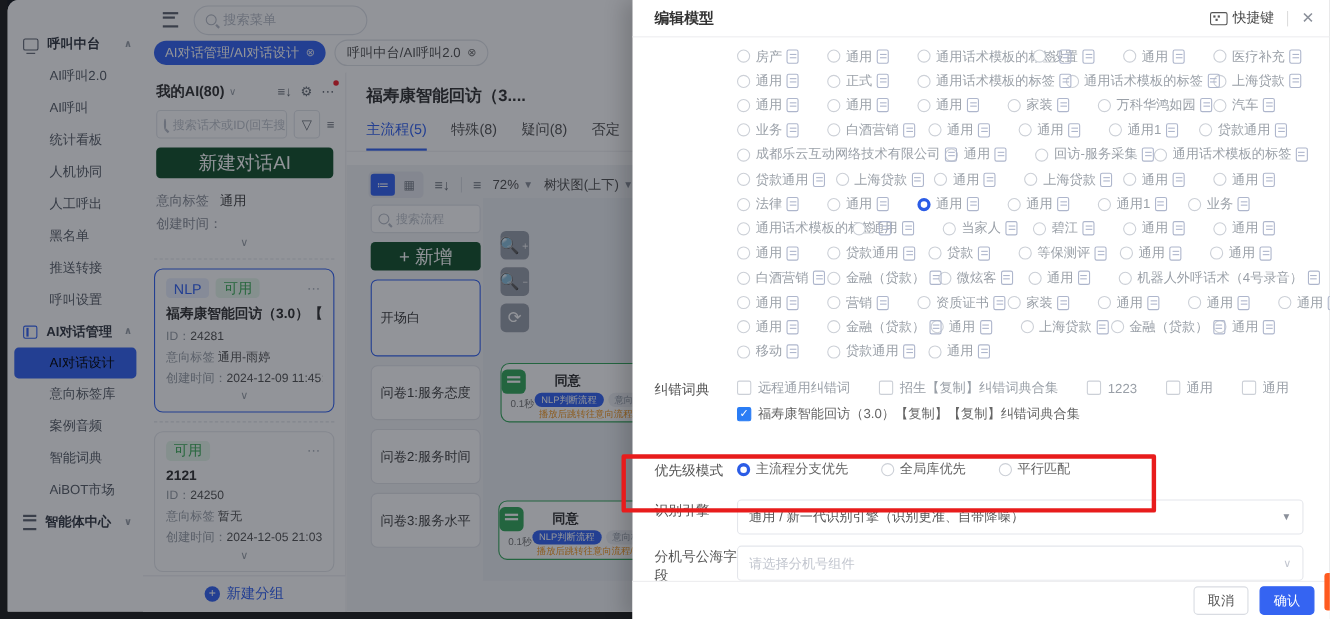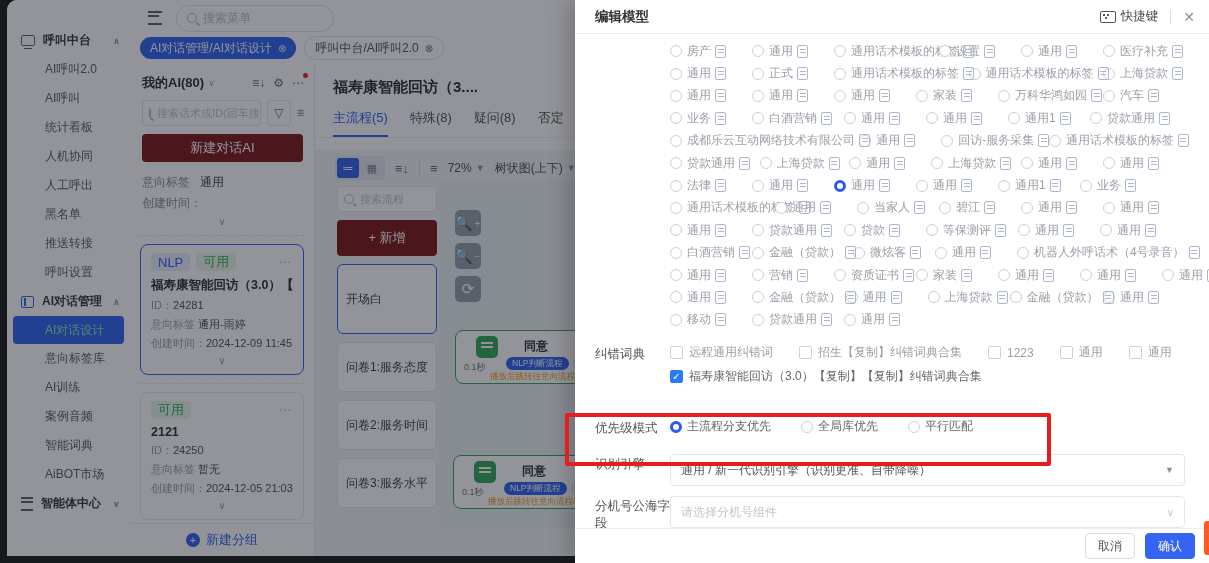--- a/index.html
+++ b/index.html
@@ -6,21 +6,21 @@
   body{width:1209px;height:563px;position:relative;background:#17191d;overflow:hidden;
        font-family:"Liberation Sans","DejaVu Sans",sans-serif;font-size:12px;color:#333;}
   
   #app{position:absolute;left:7px;top:0;right:0;bottom:7px;background:#fff;border-radius:10px 0 0 0;overflow:hidden}
   
   .sidebar{position:absolute;left:0;top:0;width:123px;bottom:0;background:#fff;padding-top:26px;box-sizing:border-box}
   .sb-row{height:29px;display:flex;align-items:center;padding:0 10px 0 14px;cursor:pointer;color:#4a4f58;font-size:12px}
   .sb-row .lbl{flex:1;white-space:nowrap;overflow:hidden}
   .sb-group{color:#363b44;font-weight:bold}
   .sb-child{padding-left:38px;color:#5a6069}
-  .sb-child.active{background:#3564f2;color:#86efac;border-radius:4px;margin:0 6px;padding-left:32px;height:28px}
+  .sb-child.active{background:#3564f2;color:#000000;border-radius:4px;margin:0 6px;padding-left:32px;height:28px}
   .sb-caret{color:#9aa0a8;font-size:9px}
   .ic{display:inline-block;margin-right:8px}
   .ic-monitor{width:12px;height:9px;border:1.5px solid #5f6570;border-radius:2px;position:relative}
   .ic-monitor::after{content:"";position:absolute;left:2px;right:2px;bottom:-4px;height:1.5px;background:#5f6570}
   .ic-book{width:11px;height:10px;border:1.5px solid #3564f2;border-radius:2px;position:relative}
   .ic-book::after{content:"";position:absolute;left:2px;top:1px;bottom:1px;width:1.5px;background:#3564f2}
   .ic-agent{width:12px;height:10px;border-top:2px solid #5f6570;border-bottom:2px solid #5f6570;position:relative}
   .ic-agent::after{content:"";position:absolute;left:0;right:0;top:2px;height:2px;background:#5f6570}
   
   .topbar{position:absolute;left:123px;top:0;width:445px;height:66px;background:#fff}
@@ -40,21 +40,21 @@
   .p2-head{display:flex;align-items:center;padding:8px 10px 4px 12px}
   .p2-title{font-weight:bold;font-size:13px;color:#333}
   .p2-head .sb-caret{margin-left:4px}
   .p2-icons{margin-left:auto;display:flex;gap:8px;align-items:center;color:#6a7078}
   .mini-ic{font-size:12px;cursor:pointer;position:relative}
   .dot-red{position:absolute;top:-3px;right:-4px;width:5px;height:5px;background:#f5222d;border-radius:50%}
   .p2-search{display:flex;align-items:center;gap:6px;padding:4px 10px 0 12px}
   .p2-input{flex:1;height:24px;border:1px solid #e2e5ea;border-radius:4px;display:flex;align-items:center;padding:0 6px;color:#c0c5cd;font-size:11px;white-space:nowrap;overflow:hidden}
   .filter-btn{width:22px;height:24px;border:1px solid #e2e5ea;border-radius:4px;display:flex;align-items:center;justify-content:center;color:#6a7078;cursor:pointer}
   .collapse-ic{color:#6a7078;cursor:pointer}
-  .btn-primary{background:#7f1d1d;color:#fff;border:none;border-radius:4px;cursor:pointer;font-size:13px}
+  .btn-primary{background:#14532d;color:#fff;border:none;border-radius:4px;cursor:pointer;font-size:17px}
   .p2-new{display:block;margin:8px 12px 0 12px;width:161px;height:28px}
   .p2-topcard{padding:8px 12px 0 12px;color:#555}
   .kv{display:flex;gap:10px;margin-top:4px;font-size:12px}
   .kv .k{color:#8a8f98}
   .kv .v{color:#444}
   .c-caret{text-align:center;color:#9aa0a8;font-size:10px;margin-top:4px;cursor:pointer}
   .dashed{border-top:1px dashed #e3e5e9;margin:8px 10px}
   .card{margin:0 10px;border:1px solid #e6e8ec;border-radius:8px;padding:8px 10px;background:#fff}
   .card.selected{border:1.5px solid #3564f2}
   .tagrow{display:flex;align-items:center;gap:6px}
@@ -78,27 +78,27 @@
   .toolbar{display:flex;align-items:center;gap:10px;padding:6px 0 0 20px;position:relative}
   .seg{background:#e6e8ee;border-radius:4px;display:flex;padding:2px;gap:2px}
   .seg .sbtn{width:22px;height:20px;border-radius:3px;display:flex;align-items:center;justify-content:center;color:#7a808a;cursor:pointer;font-size:11px}
   .seg .sbtn.active{background:#3564f2;color:#fff}
   .tb-ic{color:#6a7078;font-size:13px;cursor:pointer}
   .tb-sep{width:1px;height:14px;background:#d8dbe0}
   .tb-txt{color:#555;font-size:12px;display:flex;align-items:center;gap:4px;cursor:pointer;white-space:nowrap}
   .caret-down{font-size:9px;color:#8b909a}
   .flow-panel{position:absolute;left:22px;top:36px;width:100px}
   .fp-search{height:24px;background:#fff;border:1px solid #e2e5ea;border-radius:4px;display:flex;align-items:center;padding:0 6px;color:#c0c5cd;font-size:11px;white-space:nowrap;overflow:hidden}
-  .fp-new{margin-top:8px;width:100%;height:36px}
+  .fp-new{margin-top:8px;width:100%;height:26px}
   .fnode{margin-top:8px;height:48px;background:#fff;border:1px solid #e3e5ea;border-radius:6px;display:flex;align-items:center;padding:0 8px;color:#444;font-size:12px;cursor:pointer;white-space:nowrap;overflow:hidden}
   .fnode.selected{border:1px solid #3564f2;height:68px}
   .zoomctl{position:absolute;left:140px;top:60px;display:flex;flex-direction:column;gap:7px}
   .zbtn{width:26px;height:26px;background:#9aa0ab;border-radius:5px;color:#fff;display:flex;align-items:center;justify-content:center;font-size:15px;cursor:pointer}
   .conn{position:absolute;left:0;top:0;width:100%;height:100%;pointer-events:none}
-  .ncard{position:absolute;width:210px;height:54px;background:#fff;border:1px solid #36a95c;border-radius:8px;padding:5px 20px;box-sizing:border-box}
+  .ncard{position:absolute;width:210px;height:54px;background:#fff;border:1px solid #36a95c;border-radius:8px;padding:5px 0;box-sizing:border-box}
   .ncard .nrow{display:flex;align-items:flex-start;gap:8px}
   .nico{width:22px;height:22px;background:#36a95c;border-radius:5px;position:relative;flex:0 0 auto}
   .nico::after{content:"";position:absolute;left:5px;right:5px;top:6px;height:2px;background:#fff;box-shadow:0 4px 0 #fff}
   .ntitle{font-weight:bold;font-size:12px;color:#333;margin:2px 28px 0 18px}
   .ntags{display:flex;gap:4px;margin-top:2px}
   .npill{height:13px;border-radius:7px;font-size:8.5px;display:flex;align-items:center;padding:0 6px;white-space:nowrap}
   .npill.solid{background:#3564f2;color:#fff}
   .npill.gray{background:#eef0f4;color:#98a0ab;max-width:34px;overflow:hidden}
   .ndur{position:absolute;left:8px;top:30px;font-size:9px;color:#777}
   .nnote{position:absolute;left:34px;top:40px;right:4px;font-size:8.5px;color:#f59a23;white-space:nowrap;overflow:hidden}
@@ -183,23 +183,20 @@
         <span class="lbl">AI对话管理</span>
         <span class="sb-caret">∧</span>
       </div>
       <div class="sb-row sb-child active">
         <span class="lbl">AI对话设计</span>
       </div>
       <div class="sb-row sb-child">
         <span class="lbl">意向标签库</span>
       </div>
       <div class="sb-row sb-child">
-        <span class="lbl">AI训练</span>
-      </div>
-      <div class="sb-row sb-child">
         <span class="lbl">案例音频</span>
       </div>
       <div class="sb-row sb-child">
         <span class="lbl">智能词典</span>
       </div>
       <div class="sb-row sb-child">
         <span class="lbl">AiBOT市场</span>
       </div>
       <div class="sb-row sb-group">
         <span class="ic ic-agent"></span>

